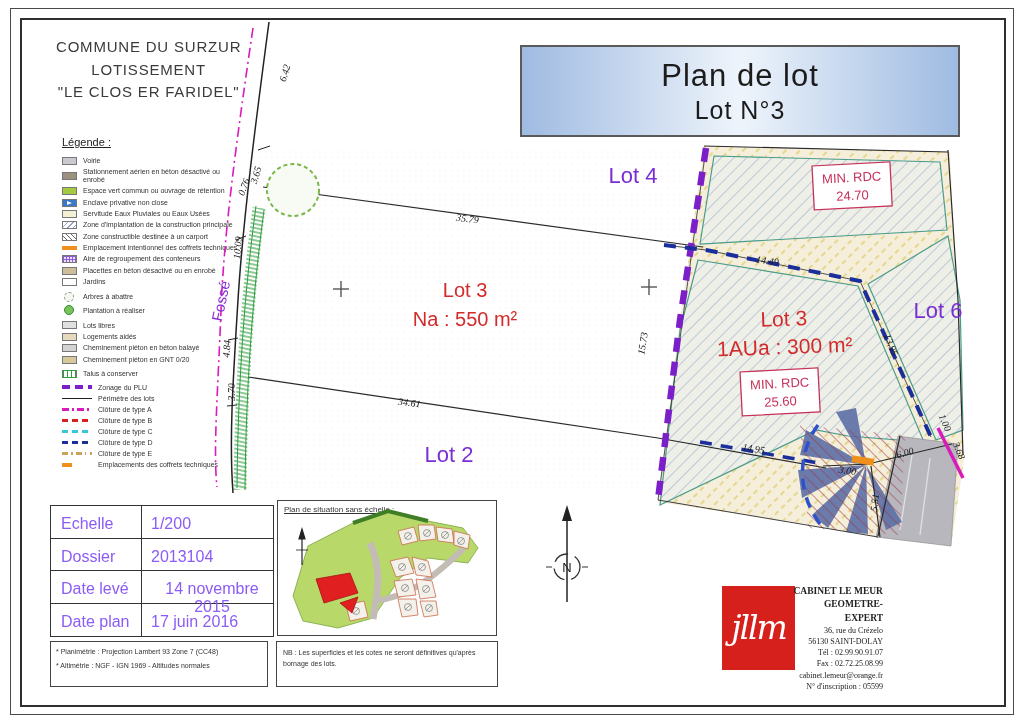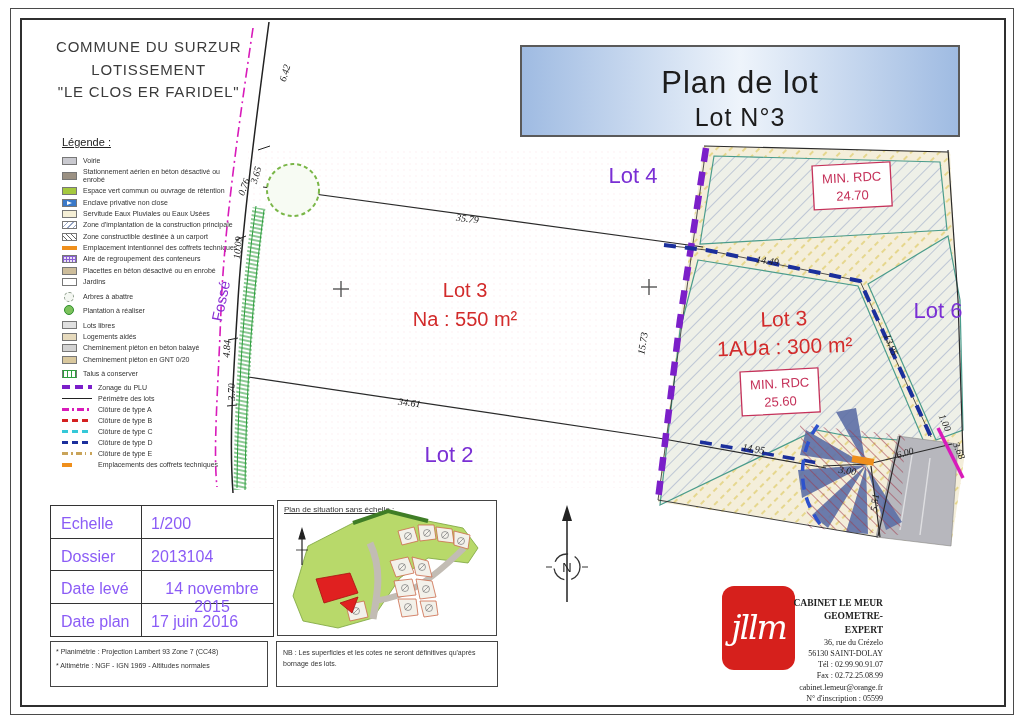--- a/index.html
+++ b/index.html
@@ -9,21 +9,21 @@
   .frame-inner{position:absolute;left:20px;top:18px;width:982px;height:685px;border:2.5px solid #2f2f2f;}
 
   
   .proj-header{position:absolute;left:56px;top:36px;color:#3b3b3b;line-height:1.5;}
   .proj-header .l0{font-size:19px;letter-spacing:1.5px;}
   .proj-header .l1,.proj-header .l2,.proj-header .l3{font-size:15px;letter-spacing:0.8px;text-align:center;}
 
   
   .title-box{position:absolute;left:520px;top:45px;width:436px;height:88px;border:2px solid #5a5a5a;
      background:linear-gradient(90deg,#9fbbe2 0%,#eef4fb 50%,#9fbbe2 100%);text-align:center;color:#1c1c1c;}
-  .title-box .t1{font-size:31px;margin-top:18px;letter-spacing:1px;}
+  .title-box .t1{font-size:31px;margin-top:11px;letter-spacing:1px;}
   .title-box .t2{font-size:25px;margin-top:2px;letter-spacing:1px;}
 
   
   .legend{position:absolute;left:62px;top:136px;width:180px;color:#333;}
   .legend-title{font-size:11px;color:#222;text-decoration:underline;margin-bottom:9px;}
   .lg-item{display:flex;align-items:center;margin-bottom:3.4px;font-size:7px;line-height:1.1;}
   .lg-item.gap{margin-top:6px;}
   .sw{flex:0 0 auto;width:15px;height:8px;margin-right:6px;border:0.5px solid #777;box-sizing:border-box;}
   .sw-voirie{background:#c9c9cf;}
   .sw-stat{background:#9b9183;}
@@ -81,24 +81,24 @@
      font-size:7px;color:#333;box-sizing:border-box;padding:6px 5px;}
   .notes-geo div{margin-bottom:7px;}
   .notes-nb{position:absolute;left:276px;top:641px;width:222px;height:46px;border:1px solid #444;
      font-size:7px;color:#333;box-sizing:border-box;padding:6px 6px;line-height:1.5;}
 
   
   .situation{position:absolute;left:277px;top:500px;width:220px;height:136px;border:1px solid #444;box-sizing:border-box;}
   .situation-title{position:absolute;left:6px;top:4px;font-size:8px;color:#333;text-decoration:underline;}
 
   
-  .firm-logo{position:absolute;left:722px;top:586px;width:73px;height:84px;background:#d6201c;border-radius:12px;
+  .firm-logo{position:absolute;left:722px;top:586px;width:73px;height:84px;background:#d6201c;border-radius:0;
      color:#fff;text-align:center;font-family:"DejaVu Serif",serif;font-style:italic;font-size:33px;line-height:84px;letter-spacing:-2px;}
   .firm-text{position:absolute;left:791px;top:585px;width:92px;text-align:right;color:#222;
-     font-family:"Liberation Serif",serif;font-size:8px;line-height:1.4;margin-top:12px;}
+     font-family:"Liberation Serif",serif;font-size:8px;line-height:1.4;}
   .firm-text .b{font-weight:bold;font-size:9.5px;}
 </style>
 </head>
 <body>
 
 <div id="page">
   <div class="frame-outer"></div>
   <div class="frame-inner"></div>
 
   <div class="proj-header">

